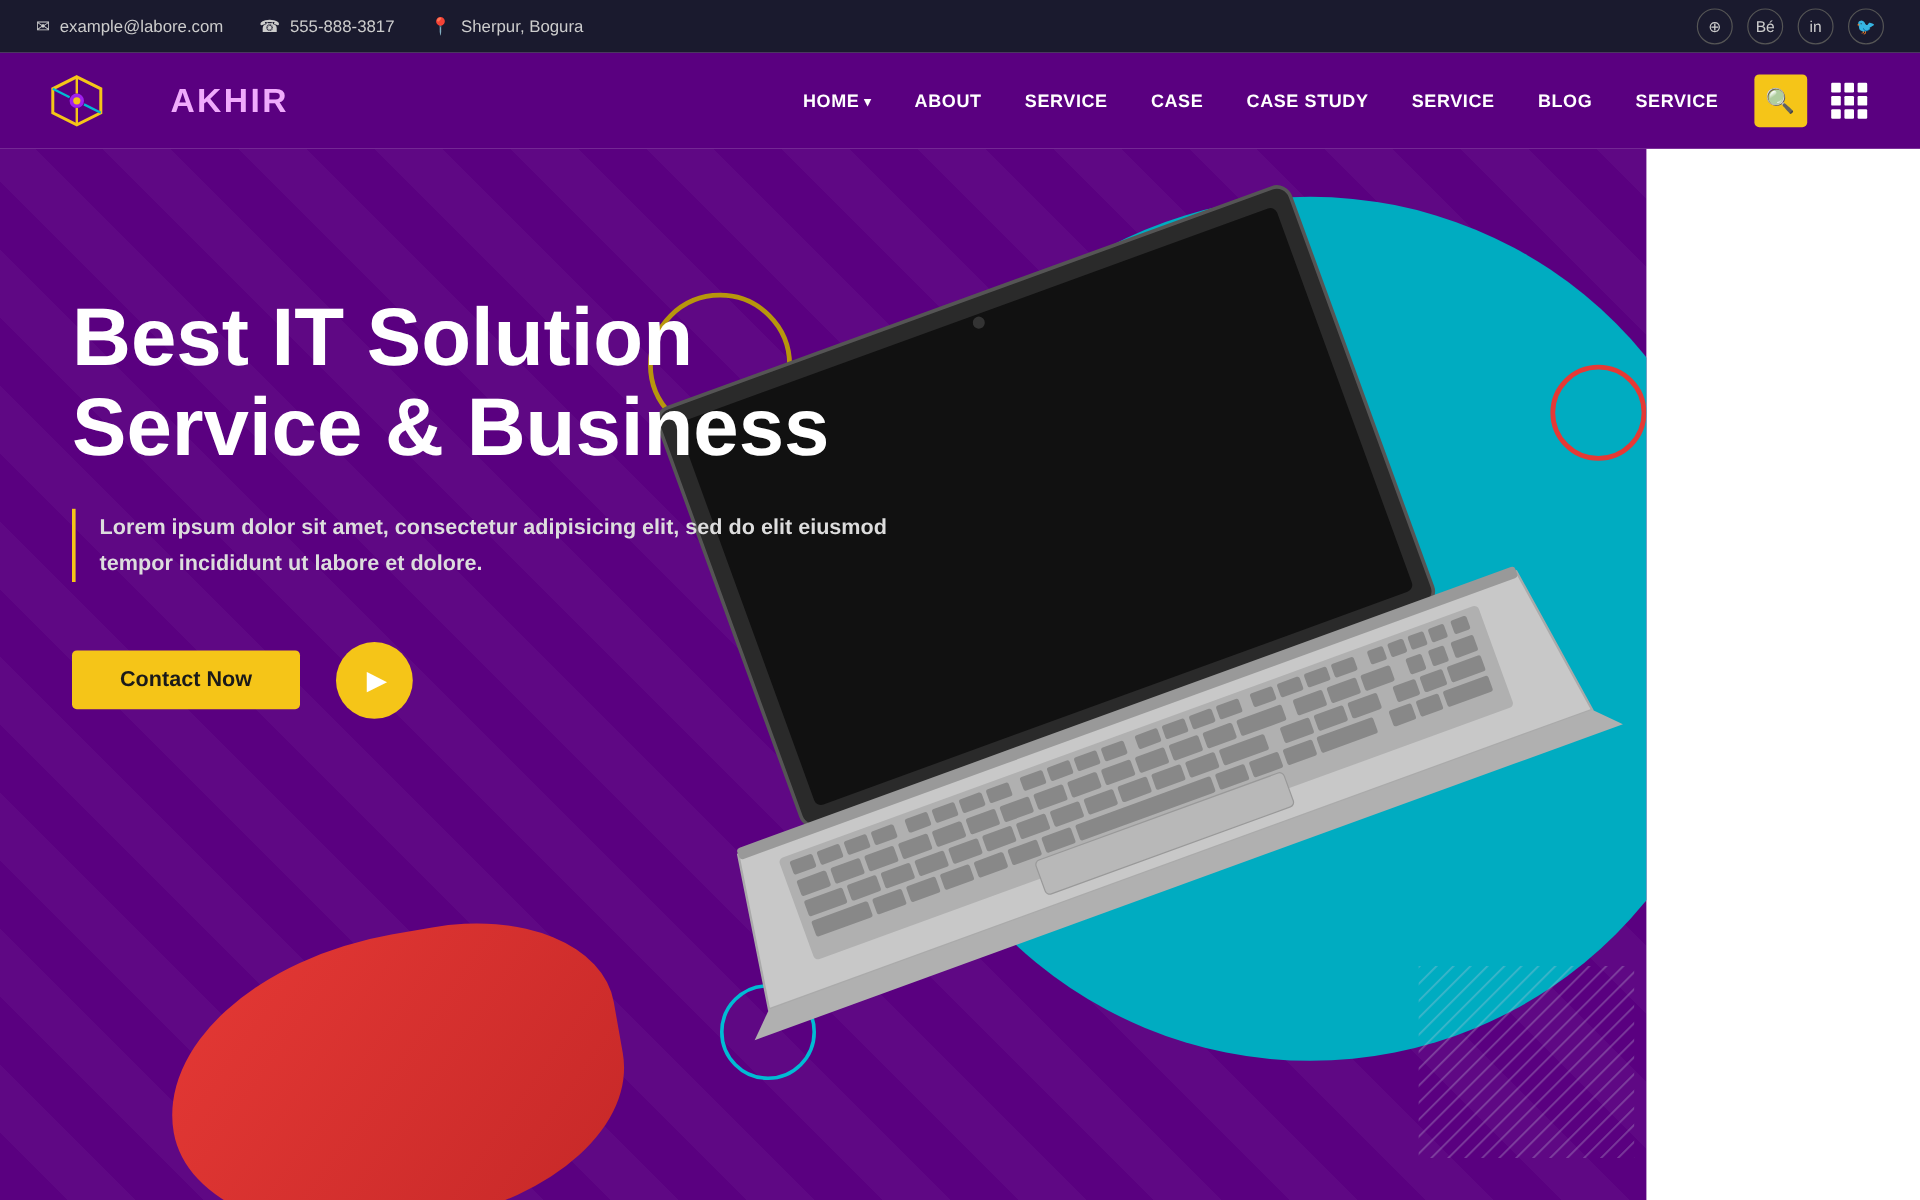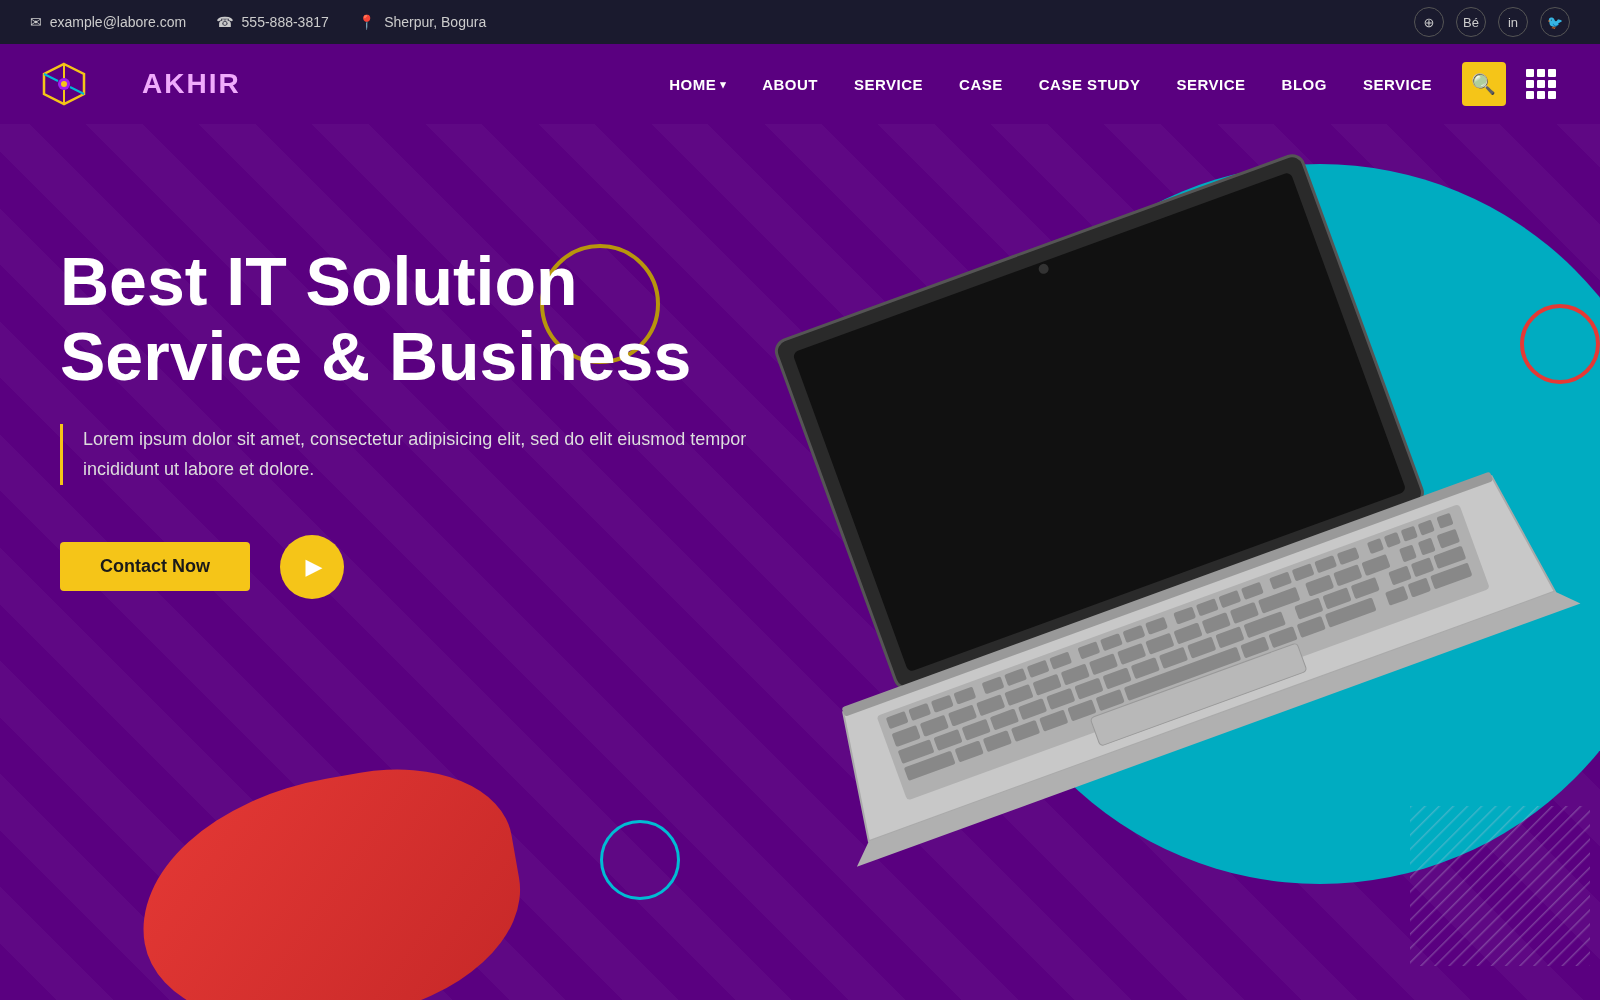--- a/index.html
+++ b/index.html
@@ -132,21 +132,21 @@
     #hero {
       background: #5a0080;
       background-image:
         repeating-linear-gradient(
           45deg,
           transparent,
           transparent 40px,
           rgba(255,255,255,0.03) 40px,
           rgba(255,255,255,0.03) 80px
         );
-      width: 1600px;
+      width: 1372px;
       height: 876px;
       position: relative;
       overflow: hidden;
     }
 
     
     .deco-circle-gold {
       position: absolute;
       top: 120px;
       left: 540px;
@@ -211,20 +211,21 @@
       line-height: 1.1;
       margin-bottom: 30px;
     }
     .hero-desc {
       color: #ddd;
       font-size: 18px;
       line-height: 1.7;
       margin-bottom: 50px;
       padding-left: 20px;
       border-left: 3px solid #f5c518;
+      font-weight: bold;
     }
     .hero-actions {
       display: flex;
       align-items: center;
       gap: 30px;
     }
     .btn-contact {
       background: #f5c518;
       color: #1a1a1a;
       font-size: 18px;

